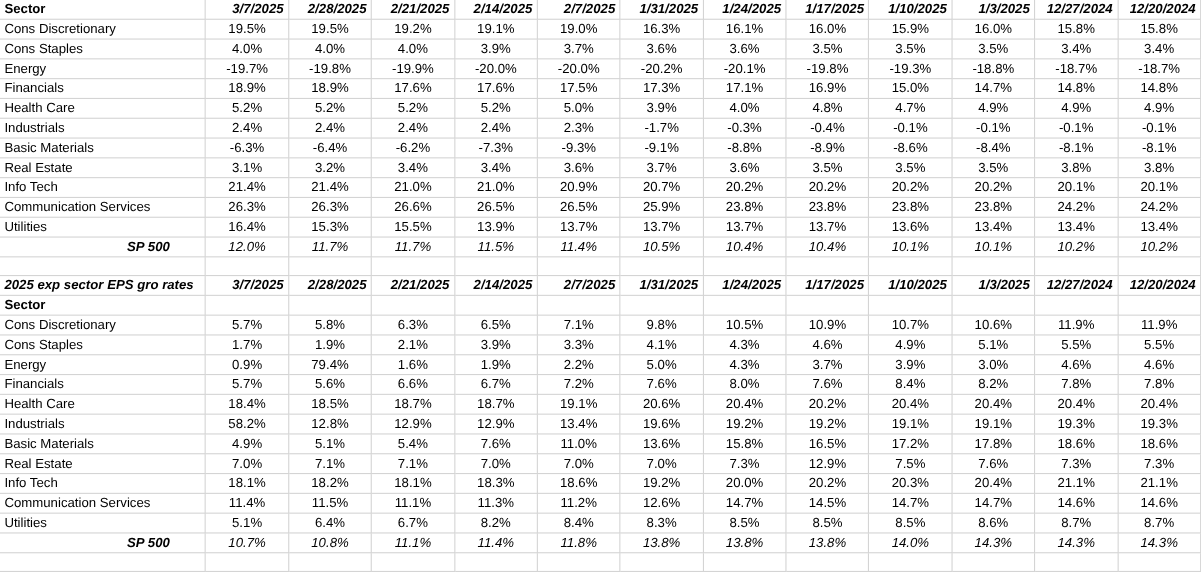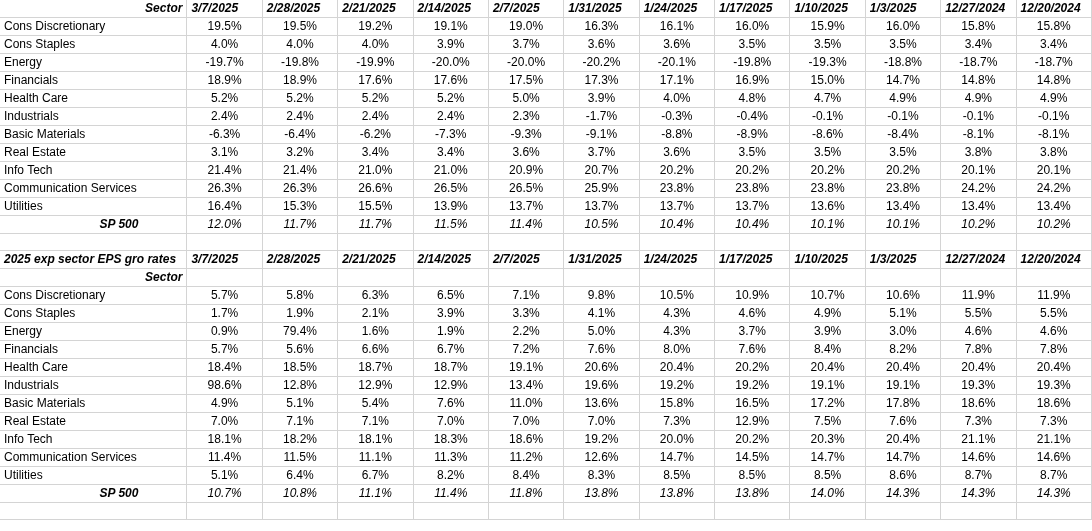--- a/index.html
+++ b/index.html
@@ -37,44 +37,43 @@
   .title {
     font-weight: bold;
     font-style: italic;
     font-size: 13px;
     text-align: left;
     padding-left: 0px;
     margin-left: -4px;
   }
   .sector-head {
     font-weight: bold;
-    font-style: italic;
     font-size: 13px;
-    text-align: right;
+    text-align: left;
   }
   .datehead {
     font-weight: bold;
     font-style: italic;
     font-size: 12px;
-    text-align: left;
+    text-align: right;
   }
   .rowlabel {
     text-align: left;
     font-size: 12.5px;
     padding-left: 5px;
   }
   .num {
     text-align: center;
     font-size: 12.5px;
   }
   .total .rowlabel {
     font-weight: bold;
     font-style: italic;
     text-align: right;
-    padding-right: 48px;
+    padding-right: 32px;
   }
   .total .num {
     font-weight: normal;
     font-style: italic;
   }
   .blankrow td { border-bottom: 1px solid #d4d4d4; }
 </style>
 </head>
 <body>
 
@@ -413,21 +412,21 @@
       <td class="num">20.6%</td>
       <td class="num">20.4%</td>
       <td class="num">20.2%</td>
       <td class="num">20.4%</td>
       <td class="num">20.4%</td>
       <td class="num">20.4%</td>
       <td class="num">20.4%</td>
     </tr>
     <tr>
       <td class="rowlabel">Industrials</td>
-      <td class="num">98.6%</td>
+      <td class="num">58.2%</td>
       <td class="num">12.8%</td>
       <td class="num">12.9%</td>
       <td class="num">12.9%</td>
       <td class="num">13.4%</td>
       <td class="num">19.6%</td>
       <td class="num">19.2%</td>
       <td class="num">19.2%</td>
       <td class="num">19.1%</td>
       <td class="num">19.1%</td>
       <td class="num">19.3%</td>

